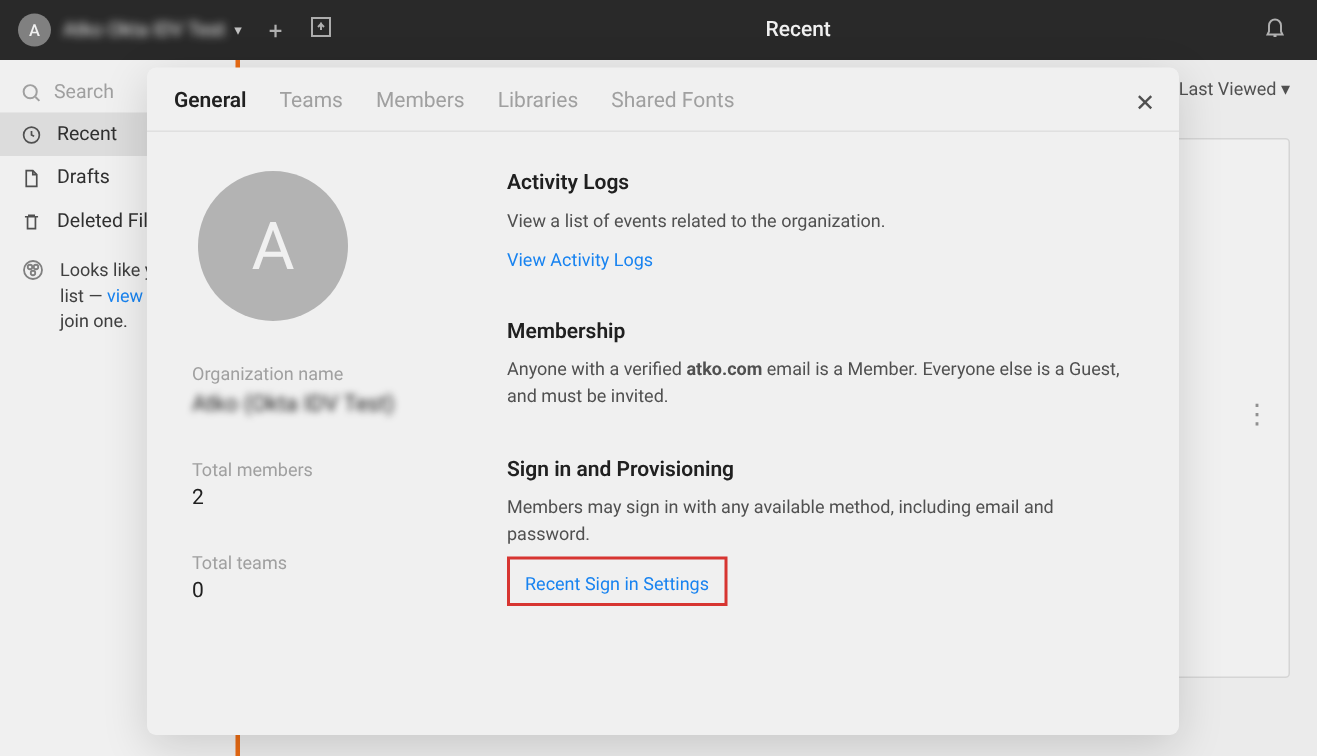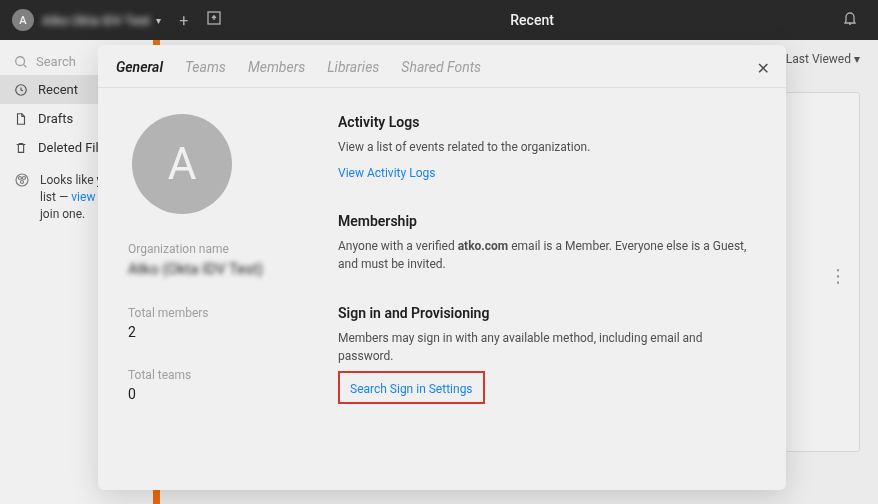--- a/index.html
+++ b/index.html
@@ -7,39 +7,39 @@
     
     .topbar { background: #2c2c2c; height: 40px; display: flex; align-items: center; padding: 0 12px; color: #e0e0e0; }
     .avatar-small { width: 22px; height: 22px; border-radius: 50%; background: #888; color: #fff; display: flex; align-items: center; justify-content: center; font-size: 11px; font-weight: 500; }
     .user-name { margin-left: 8px; font-size: 13px; filter: blur(3px); color: #fff; }
     .chev-down { margin-left: 6px; font-size: 10px; color: #ccc; }
     .tb-icon { margin-left: 18px; color: #bbb; font-size: 16px; cursor: pointer; }
     .tb-title { flex: 1; text-align: center; font-size: 14px; font-weight: 500; color: #fff; }
     .tb-bell { margin-right: 8px; color: #bbb; }
     
     .app { display: flex; height: calc(100% - 40px); }
-    .sidebar { width: 160px; background: #fff; border-right: 7px solid #f97316; padding: 8px 0; }
+    .sidebar { width: 160px; background: #fff; border-right: 3px solid #f97316; padding: 8px 0; }
     .search-row { display: flex; align-items: center; padding: 6px 14px; color: #aaa; font-size: 13px; }
     .search-row svg { margin-right: 8px; }
     .nav-item { display: flex; align-items: center; padding: 7px 14px; font-size: 13px; color: #333; cursor: pointer; }
     .nav-item.active { background: #eaeaea; }
     .nav-item svg, .nav-item .nav-icon { margin-right: 10px; width: 14px; height: 14px; flex-shrink: 0; }
     .team-hint { padding: 10px 14px; font-size: 12px; color: #444; line-height: 1.4; display: flex; }
     .team-hint-icon { margin-right: 10px; flex-shrink: 0; }
     .link { color: #1a8cff; cursor: pointer; }
     
     .main { flex: 1; background: #fafafa; position: relative; padding: 12px 18px; }
     .filter-row { position: absolute; top: 12px; right: 18px; font-size: 12px; color: #555; margin-left: 37px; }
     .content-card { background: #fff; border: 1px solid #e3e3e3; border-radius: 3px; margin-top: 40px; height: 360px; position: relative; }
     .kebab { position: absolute; right: 12px; top: 172px; color: #999; font-size: 18px; }
     
     .modal-overlay { position: absolute; inset: 0; background: rgba(0,0,0,0.06); z-index: 10; }
     .modal { position: absolute; top: 45px; left: 98px; right: 92px; bottom: 14px; background: #fff; border-radius: 6px; box-shadow: 0 8px 30px rgba(0,0,0,0.15); display: flex; flex-direction: column; }
     .modal-tabs { display: flex; align-items: center; padding: 14px 18px 12px; border-bottom: 1px solid #eee; position: relative; }
-    .tab { font-size: 14px; color: #aaa; margin-right: 22px; cursor: pointer; font-style: italic; }
+    .tab { font-size: 14px; color: #aaa; margin-right: 22px; cursor: pointer; }
     .tab.active { color: #222; font-weight: 600; }
     .close-x { position: absolute; right: 16px; top: 14px; cursor: pointer; color: #555; font-size: 16px; }
     
     .modal-body { display: flex; padding: 26px 30px; overflow: auto; }
     .left-col { width: 210px; flex-shrink: 0; }
     .org-avatar { width: 100px; height: 100px; border-radius: 50%; background: #bfbfbf; color: #fff; display: flex; align-items: center; justify-content: center; font-size: 44px; margin-bottom: 26px; margin-left: 4px; }
     .field-label { font-size: 12px; color: #aaa; margin-bottom: 4px; margin-top: 28px; }
     .field-value { font-size: 14px; color: #222; }
     .org-name-val { filter: blur(2.5px); font-size: 15px; }
     
@@ -157,18 +157,18 @@
       <div class="section">
         <div class="section-title">Membership</div>
         <div class="section-text">
           <span>Anyone with a verified </span><b>atko.com</b><span> email is a Member. Everyone else is a Guest, and must be invited.</span>
         </div>
       </div>
       <div class="section">
         <div class="section-title">Sign in and Provisioning</div>
         <div class="section-text">Members may sign in with any available method, including email and password.</div>
         <span class="highlight-box">
-          <span class="section-link">Search Sign in Settings</span>
+          <span class="section-link">Recent Sign in Settings</span>
         </span>
       </div>
     </div>
   </div>
 </div>
 
 </body></html>

